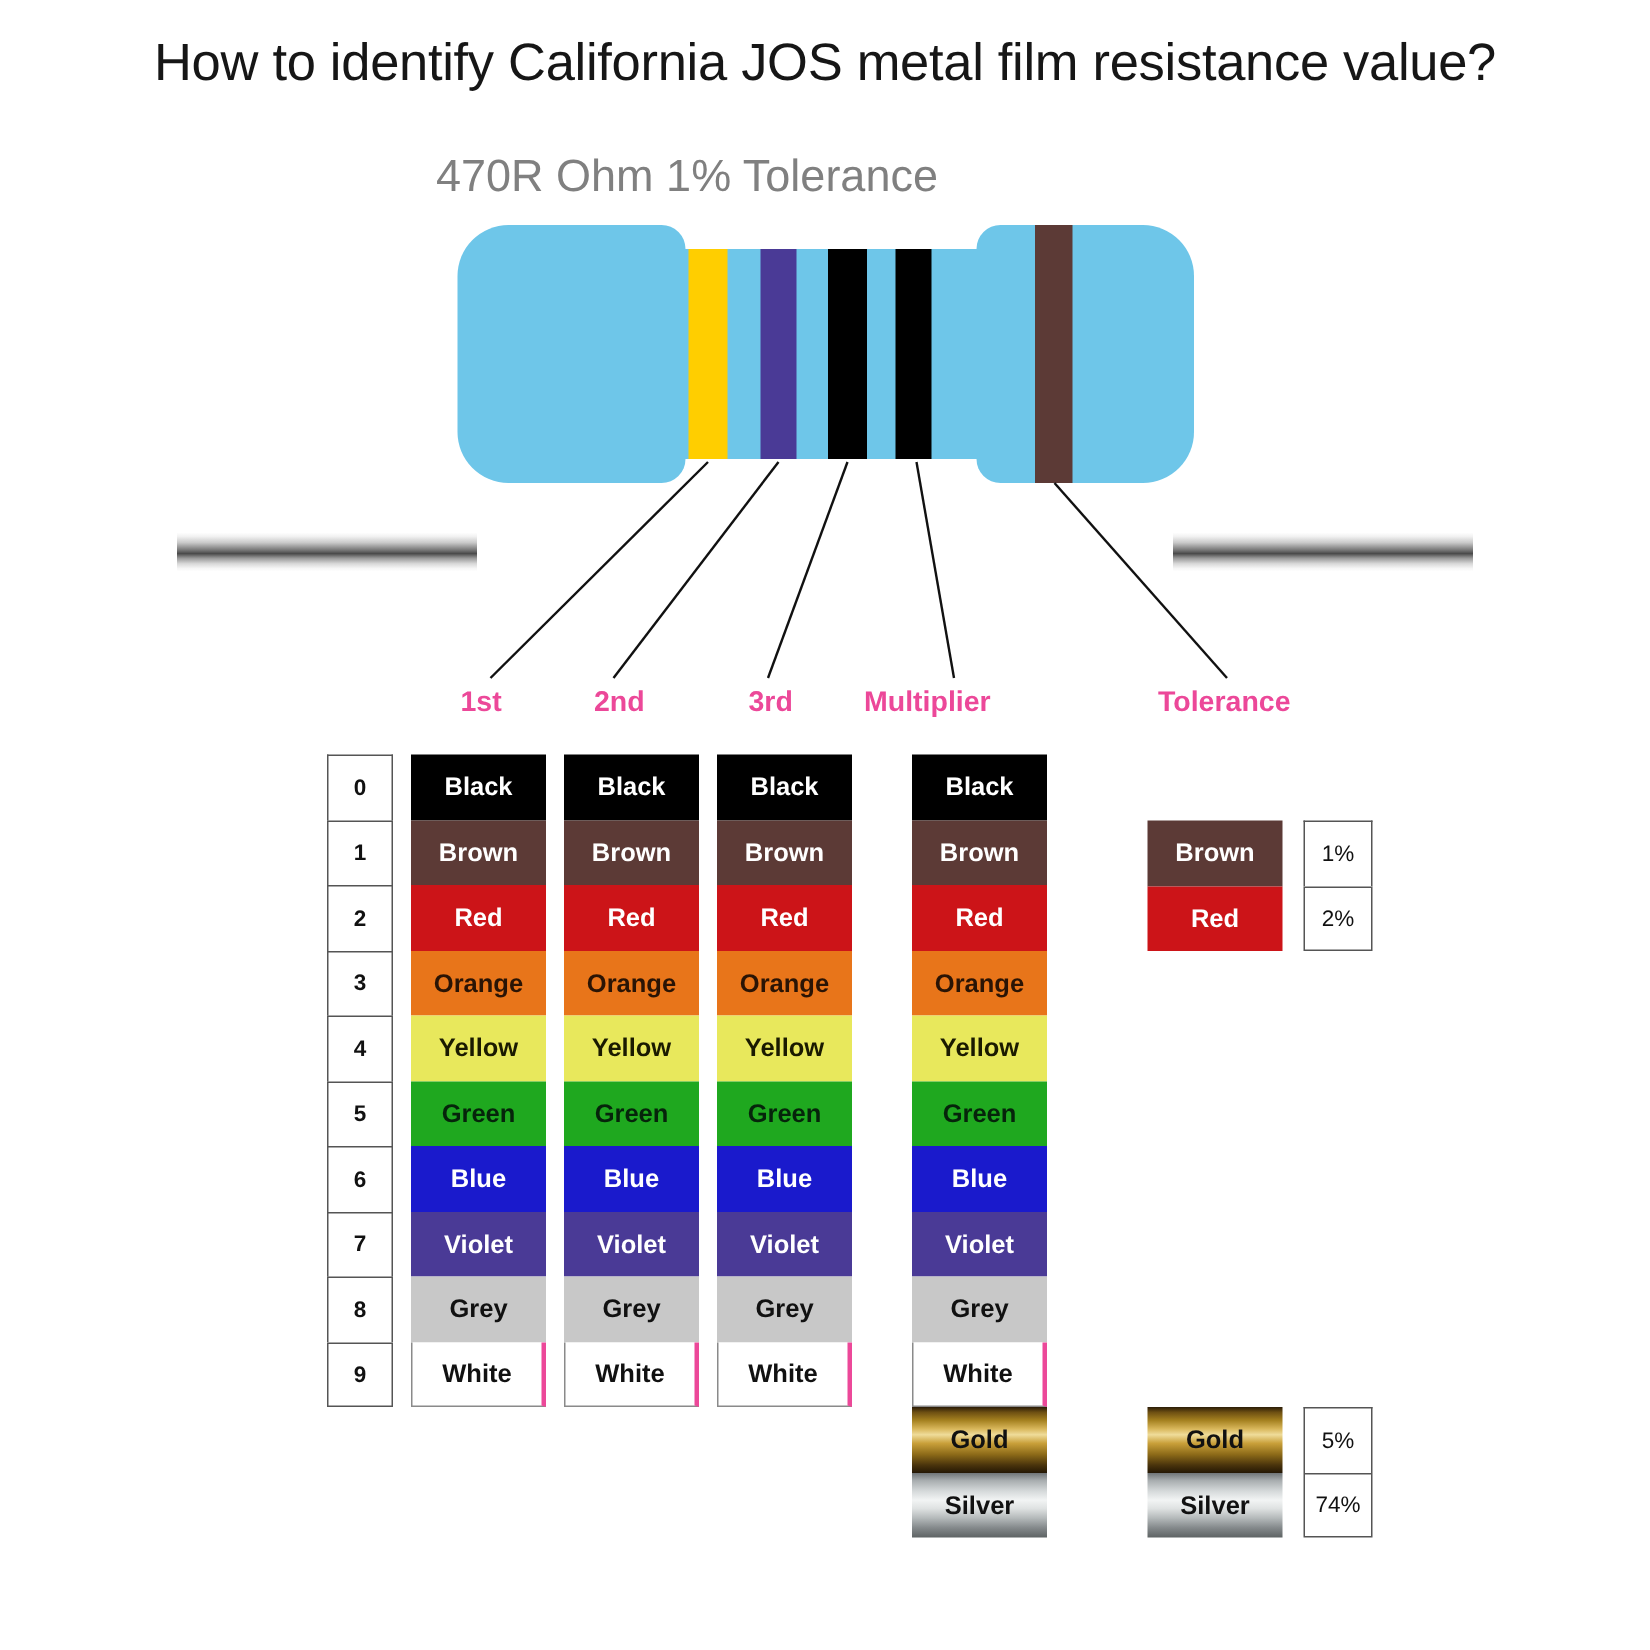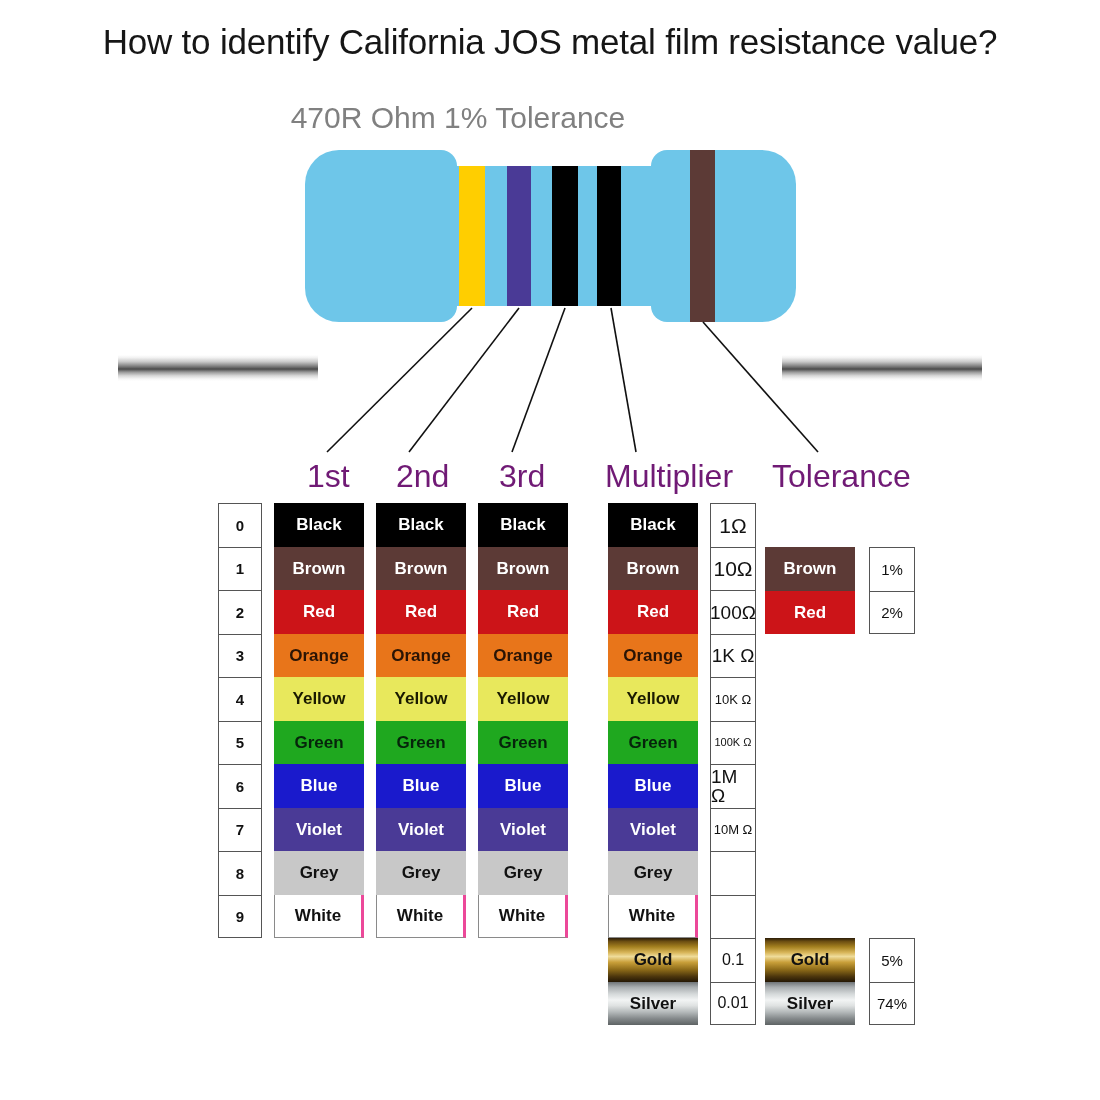--- a/index.html
+++ b/index.html
@@ -94,23 +94,23 @@
   #leaders {
     position: absolute;
     left: 0; top: 300px;
     width: 1100px;
     height: 165px;
   }
 
   
   .col-caption {
     position: absolute;
-    font-size: 32px;
-    font-weight: 400;
-    color: #701a75;
+    font-size: 19px;
+    font-weight: 700;
+    color: #ec4899;
     white-space: nowrap;
   }
 
   
   #tables { position: absolute; left: 0; top: 0; width: 1100px; height: 1100px; }
 
   .col {
     position: absolute;
   }
 
@@ -217,21 +217,21 @@
   <line x1="472" y1="8" x2="327" y2="152" stroke="#111111" stroke-width="1.6"></line>
   <line x1="519" y1="8" x2="409" y2="152" stroke="#111111" stroke-width="1.6"></line>
   <line x1="565" y1="8" x2="512" y2="152" stroke="#111111" stroke-width="1.6"></line>
   <line x1="611" y1="8" x2="636" y2="152" stroke="#111111" stroke-width="1.6"></line>
   <line x1="703" y1="22" x2="818" y2="152" stroke="#111111" stroke-width="1.6"></line>
 </svg>
 
 <div class="col-caption" style="left:307px; top:458px;">1st</div>
 <div class="col-caption" style="left:396px; top:458px;">2nd</div>
 <div class="col-caption" style="left:499px; top:458px;">3rd</div>
-<div class="col-caption" style="left:605px; top:458px;">Multiplier</div>
+<div class="col-caption" style="left:576px; top:458px;">Multiplier</div>
 <div class="col-caption" style="left:772px; top:458px;">Tolerance</div>
 
 <div id="tables">
   <div class="col digit-col" id="col-digits" style="left:218px; top:503px;">
       <div class="cell">0</div>
       <div class="cell">1</div>
       <div class="cell">2</div>
       <div class="cell">3</div>
       <div class="cell">4</div>
       <div class="cell">5</div>
@@ -283,34 +283,20 @@
       <div class="cell" style="background: rgb(232, 117, 26); color: rgb(42, 20, 5);">Orange</div>
       <div class="cell" style="background: rgb(232, 232, 92); color: rgb(26, 26, 0);">Yellow</div>
       <div class="cell" style="background: rgb(31, 168, 31); color: rgb(6, 36, 11);">Green</div>
       <div class="cell" style="background: rgb(26, 26, 204); color: rgb(255, 255, 255);">Blue</div>
       <div class="cell" style="background: rgb(74, 58, 150); color: rgb(255, 255, 255);">Violet</div>
       <div class="cell" style="background: rgb(200, 200, 200); color: rgb(17, 17, 17);">Grey</div>
       <div class="cell white-sw" style="background: rgb(255, 255, 255); color: rgb(17, 17, 17);">White</div>
       <div class="cell metal-gold" style="color: rgb(17, 17, 17);">Gold</div>
       <div class="cell metal-silver" style="color: rgb(17, 17, 17);">Silver</div>
     </div>
-  <div class="col value-col" id="col-multvalue" style="left:710px; top:503px;">
-      <div class="cell fs-xl">1Ω</div>
-      <div class="cell fs-xl">10Ω</div>
-      <div class="cell fs-lg">100Ω</div>
-      <div class="cell fs-lg">1K Ω</div>
-      <div class="cell fs-sm">10K Ω</div>
-      <div class="cell fs-xs">100K Ω</div>
-      <div class="cell fs-lg">1M Ω</div>
-      <div class="cell fs-sm">10M Ω</div>
-      <div class="cell fs-md"></div>
-      <div class="cell fs-md"></div>
-      <div class="cell fs-md">0.1</div>
-      <div class="cell fs-md bold">0.01</div>
-    </div>
   <div class="col color-col" id="col-tolerance" style="left:765px; top:547px;">
       <div class="cell" style="background: rgb(92, 58, 54); color: rgb(255, 255, 255);">Brown</div>
       <div class="cell" style="background: rgb(204, 20, 24); color: rgb(255, 255, 255);">Red</div>
     </div>
   <div class="col tol-value-col" id="col-tolvalue" style="left:869px; top:547px;">
       <div class="cell">1%</div>
       <div class="cell">2%</div>
     </div>
   <div class="col color-col" id="col-tolerance2" style="left:765px; top:938px;">
       <div class="cell metal-gold" style="color: rgb(17, 17, 17);">Gold</div>

